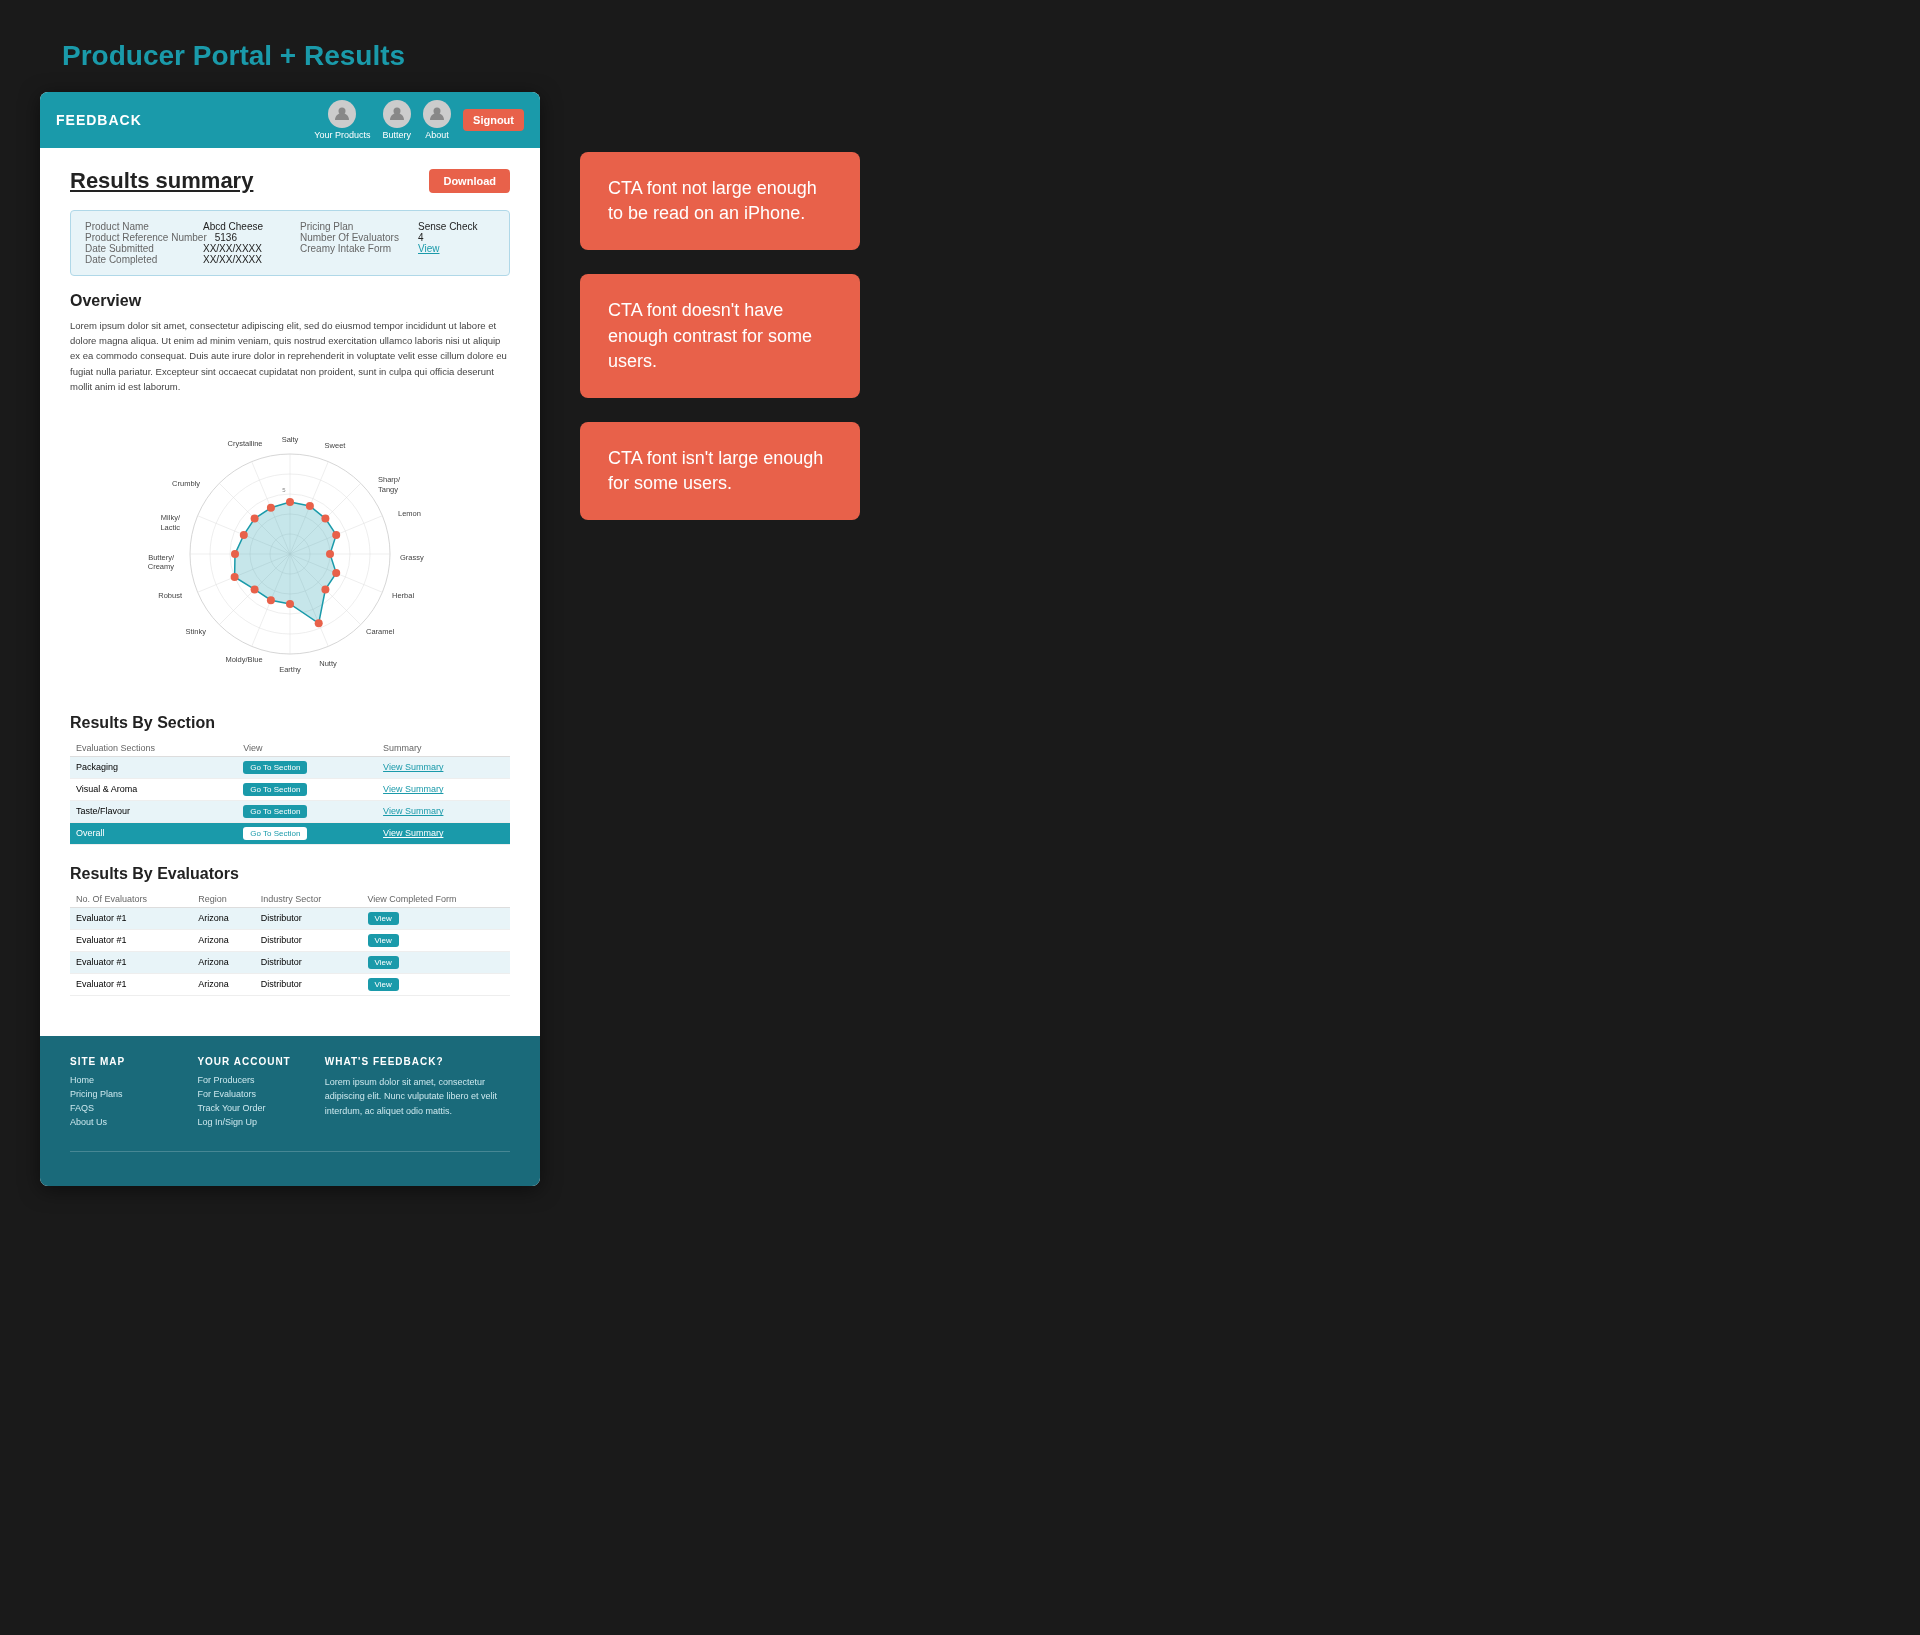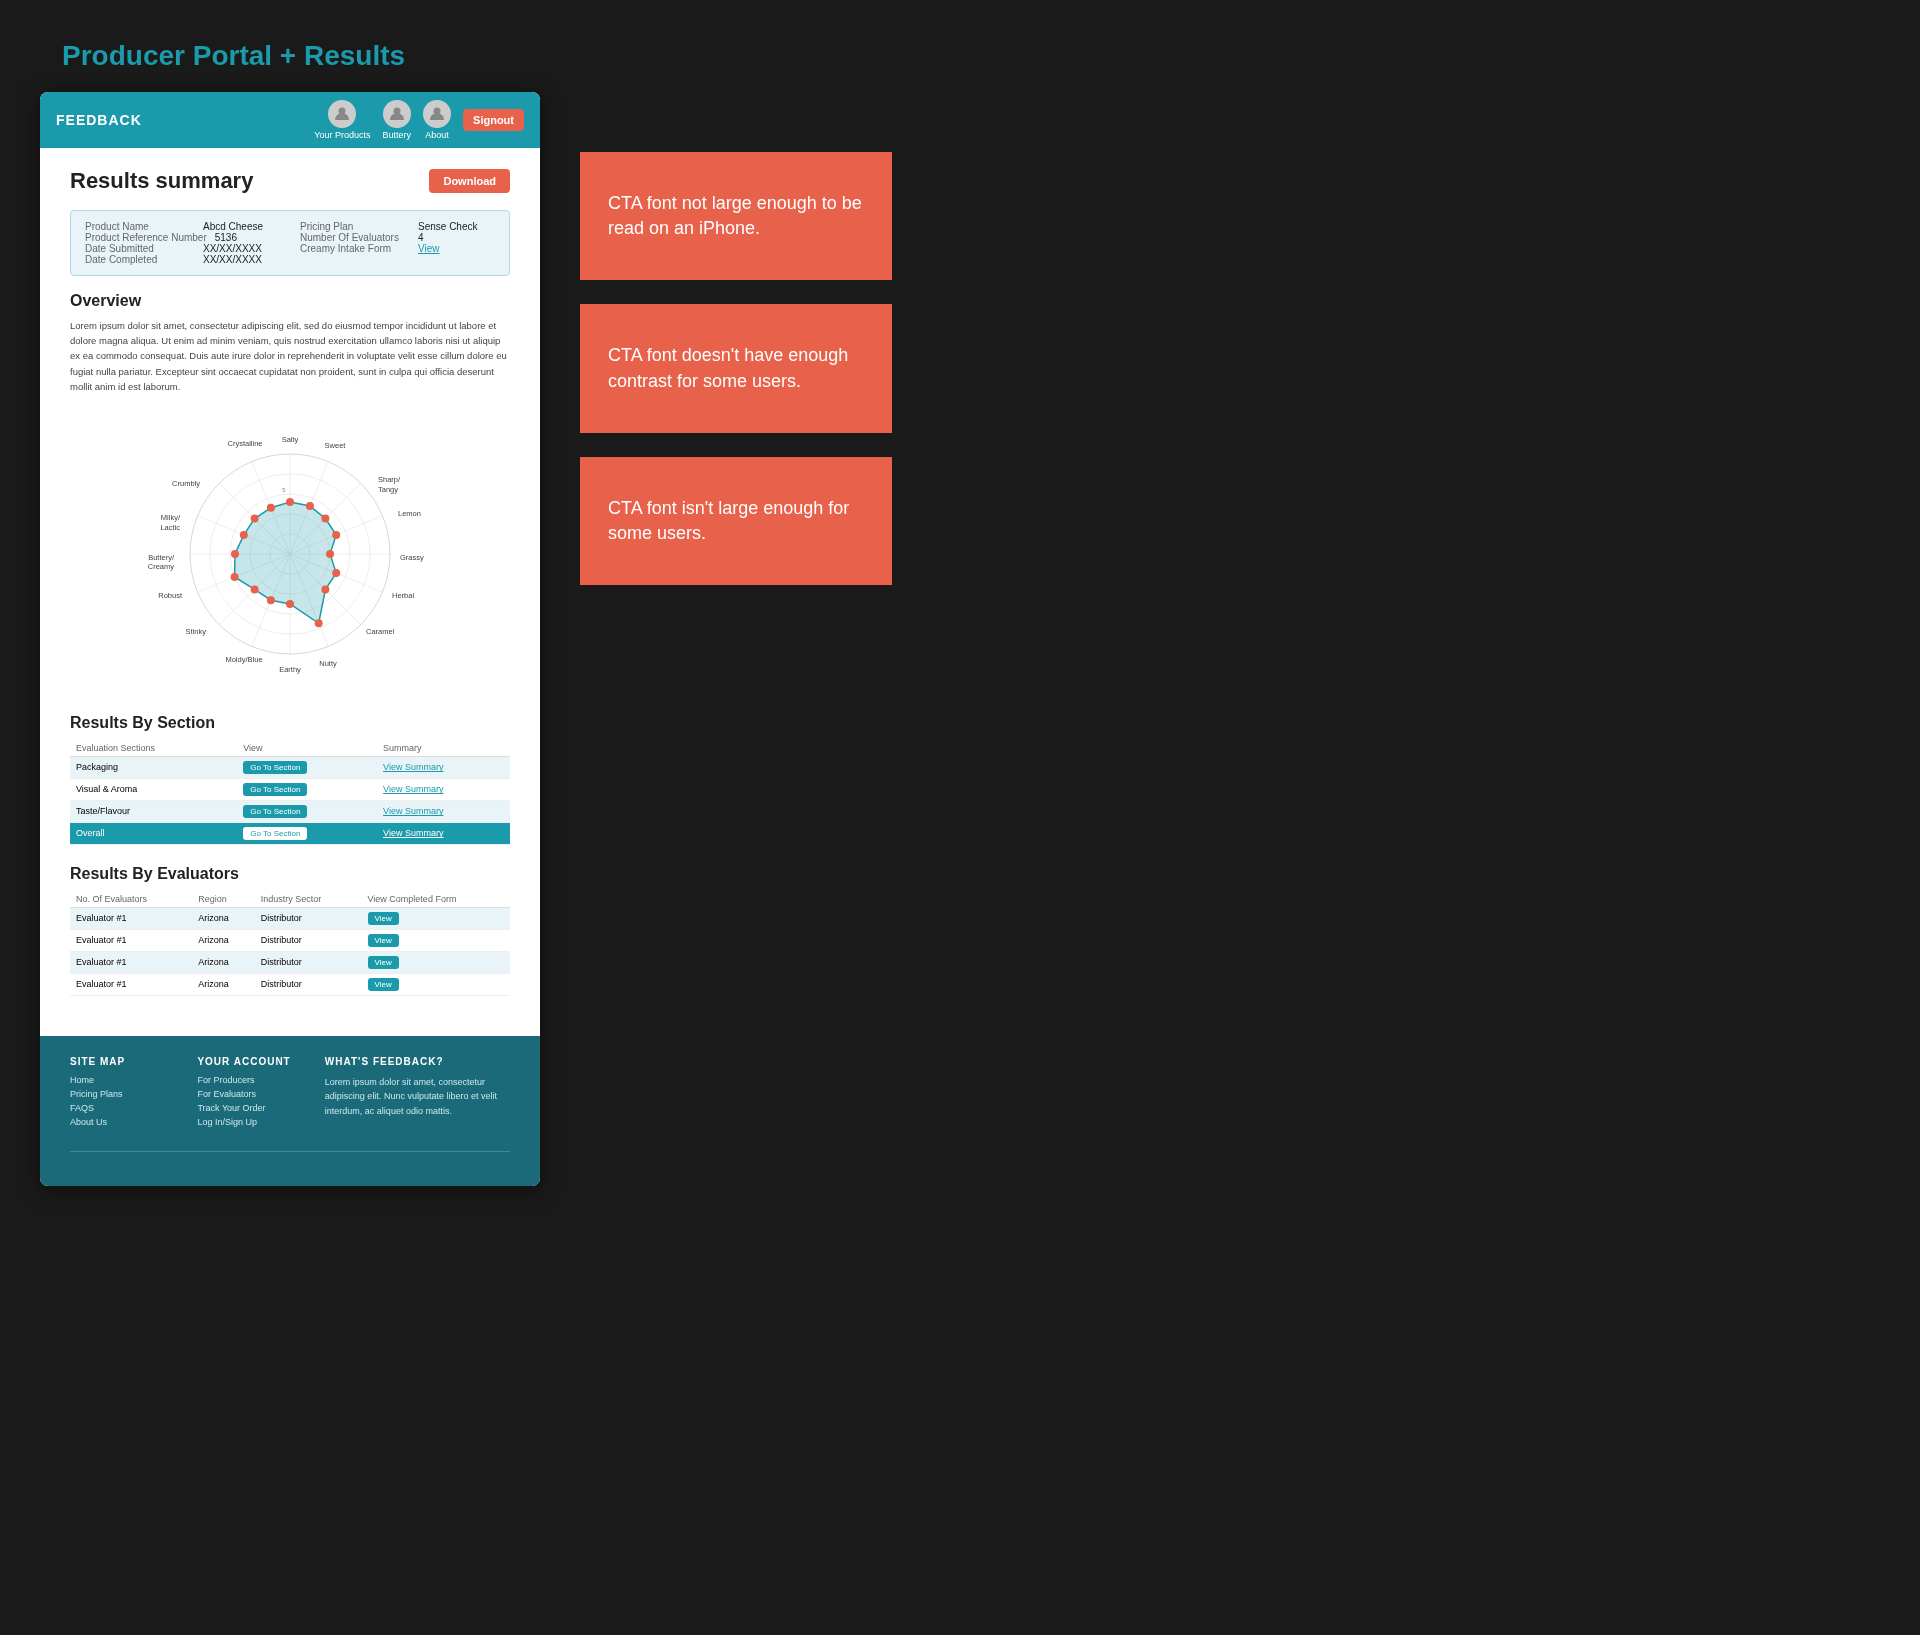--- a/index.html
+++ b/index.html
@@ -102,20 +102,21 @@
       display: flex;
       justify-content: space-between;
       align-items: center;
       margin-bottom: 16px;
     }
 
     .results-title {
       font-size: 22px;
       font-weight: bold;
       color: #222;
+      text-decoration: underline;
     }
 
     .download-btn {
       background: #e8614a;
       color: #fff;
       border: none;
       border-radius: 4px;
       padding: 6px 14px;
       font-size: 11px;
       font-weight: bold;
@@ -331,23 +332,23 @@
     
     .feedback-cards {
       display: flex;
       flex-direction: column;
       gap: 24px;
       padding-top: 60px;
     }
 
     .feedback-card {
       background: #e8614a;
-      border-radius: 0;
-      padding: 39px 28px;
-      width: 312px;
+      border-radius: 8px;
+      padding: 24px 28px;
+      width: 280px;
     }
 
     .feedback-card-text {
       color: #fff;
       font-size: 18px;
       line-height: 1.4;
       font-weight: 500;
     }
 
     

